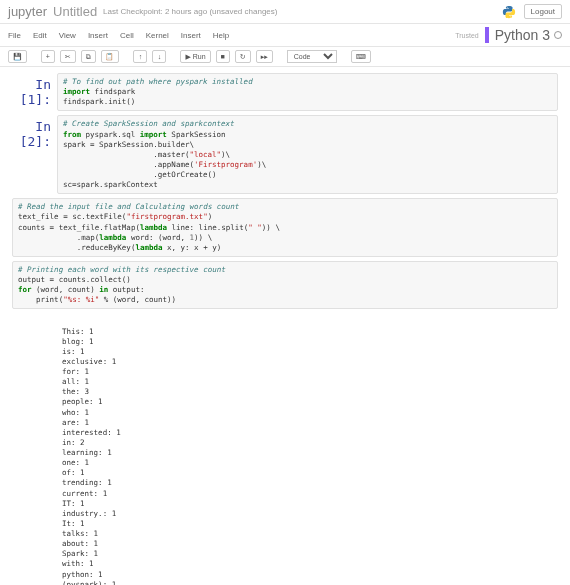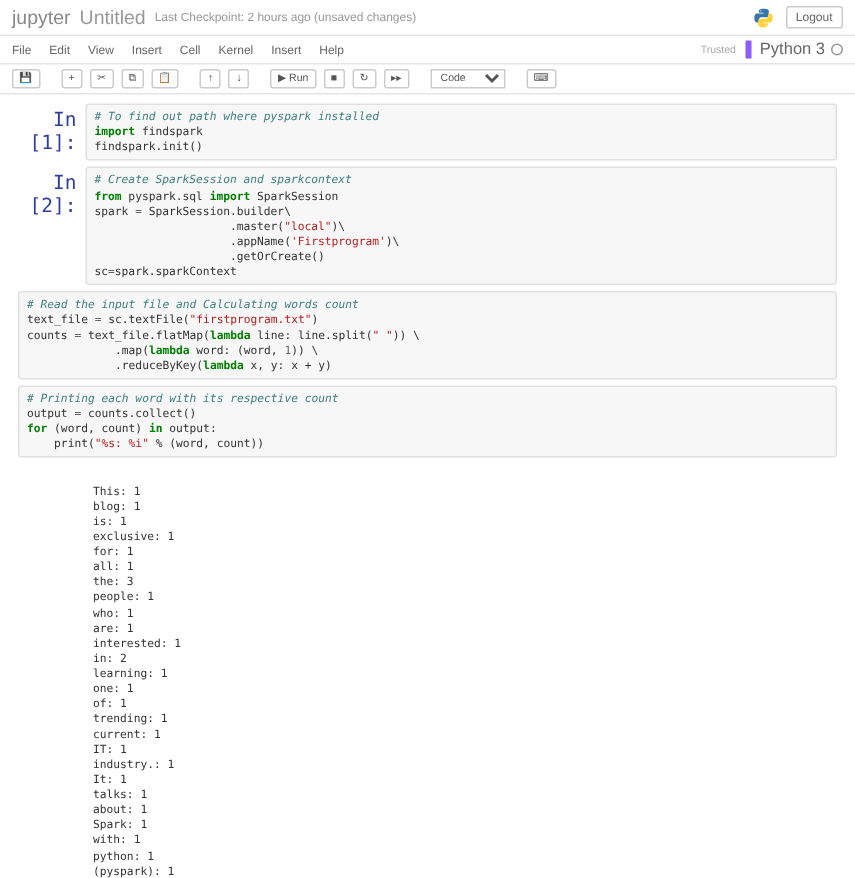--- a/index.html
+++ b/index.html
@@ -7,21 +7,21 @@
 .header { display:flex; align-items:center; padding:4px 8px; border-bottom:1px solid #e5e5e5; }
 .logo { color:#888; font-size:13px; letter-spacing:0; }
 .title { font-size:13px; color:#999; margin-left:6px; font-weight:normal; }
 .checkpoint { font-size:8px; color:#999; margin-left:6px; }
 .spacer { flex:1; }
 .pyicon { width:14px; height:14px; margin-right:8px; }
 .logout { border:1px solid #ccc; background:#fff; padding:2px 6px; font-size:8px; color:#666; border-radius:2px; cursor:pointer; }
 .menubar { display:flex; align-items:center; padding:3px 8px; border-bottom:1px solid #e5e5e5; font-size:8px; color:#666; }
 .menu-item { margin-right:12px; cursor:pointer; }
 .trusted { font-size:7px; color:#aaa; margin-right:6px; }
-.kernel-name { font-size:11px; color:#666; border-left:4px solid #8b5cf6; padding-left:6px; }
+.kernel-name { font-size:14px; color:#666; border-left:4px solid #8b5cf6; padding-left:6px; }
 .kernel-ind { width:8px; height:8px; border:1px solid #999; border-radius:50%; margin-left:4px; }
 .toolbar { display:flex; align-items:center; padding:3px 8px; border-bottom:1px solid #e5e5e5; gap:5px; }
 .tb-btn { border:1px solid #ccc; background:#fff; padding:2px 4px; font-size:7px; color:#555; border-radius:2px; cursor:pointer; min-width:14px; text-align:center; line-height:1; }
 .tb-sep { width:4px; }
 .tb-select { border:1px solid #ccc; background:#fff; font-size:7px; color:#555; padding:1px 2px; width:50px; }
 .nb { padding:6px 12px 12px; }
 .cell { display:flex; margin-bottom:4px; }
 .prompt { width:45px; flex-shrink:0; text-align:right; padding:4px 6px 0 0; font-family:monospace; font-size:13px; color:#303F9F; }
 .prompt.out { color:#D84315; }
 .input-area, .output-area { flex:1; font-family:Menlo,Consolas,monospace; font-size:7.5px; line-height:1.35; padding:3px 5px; white-space:pre; overflow-x:auto; }

